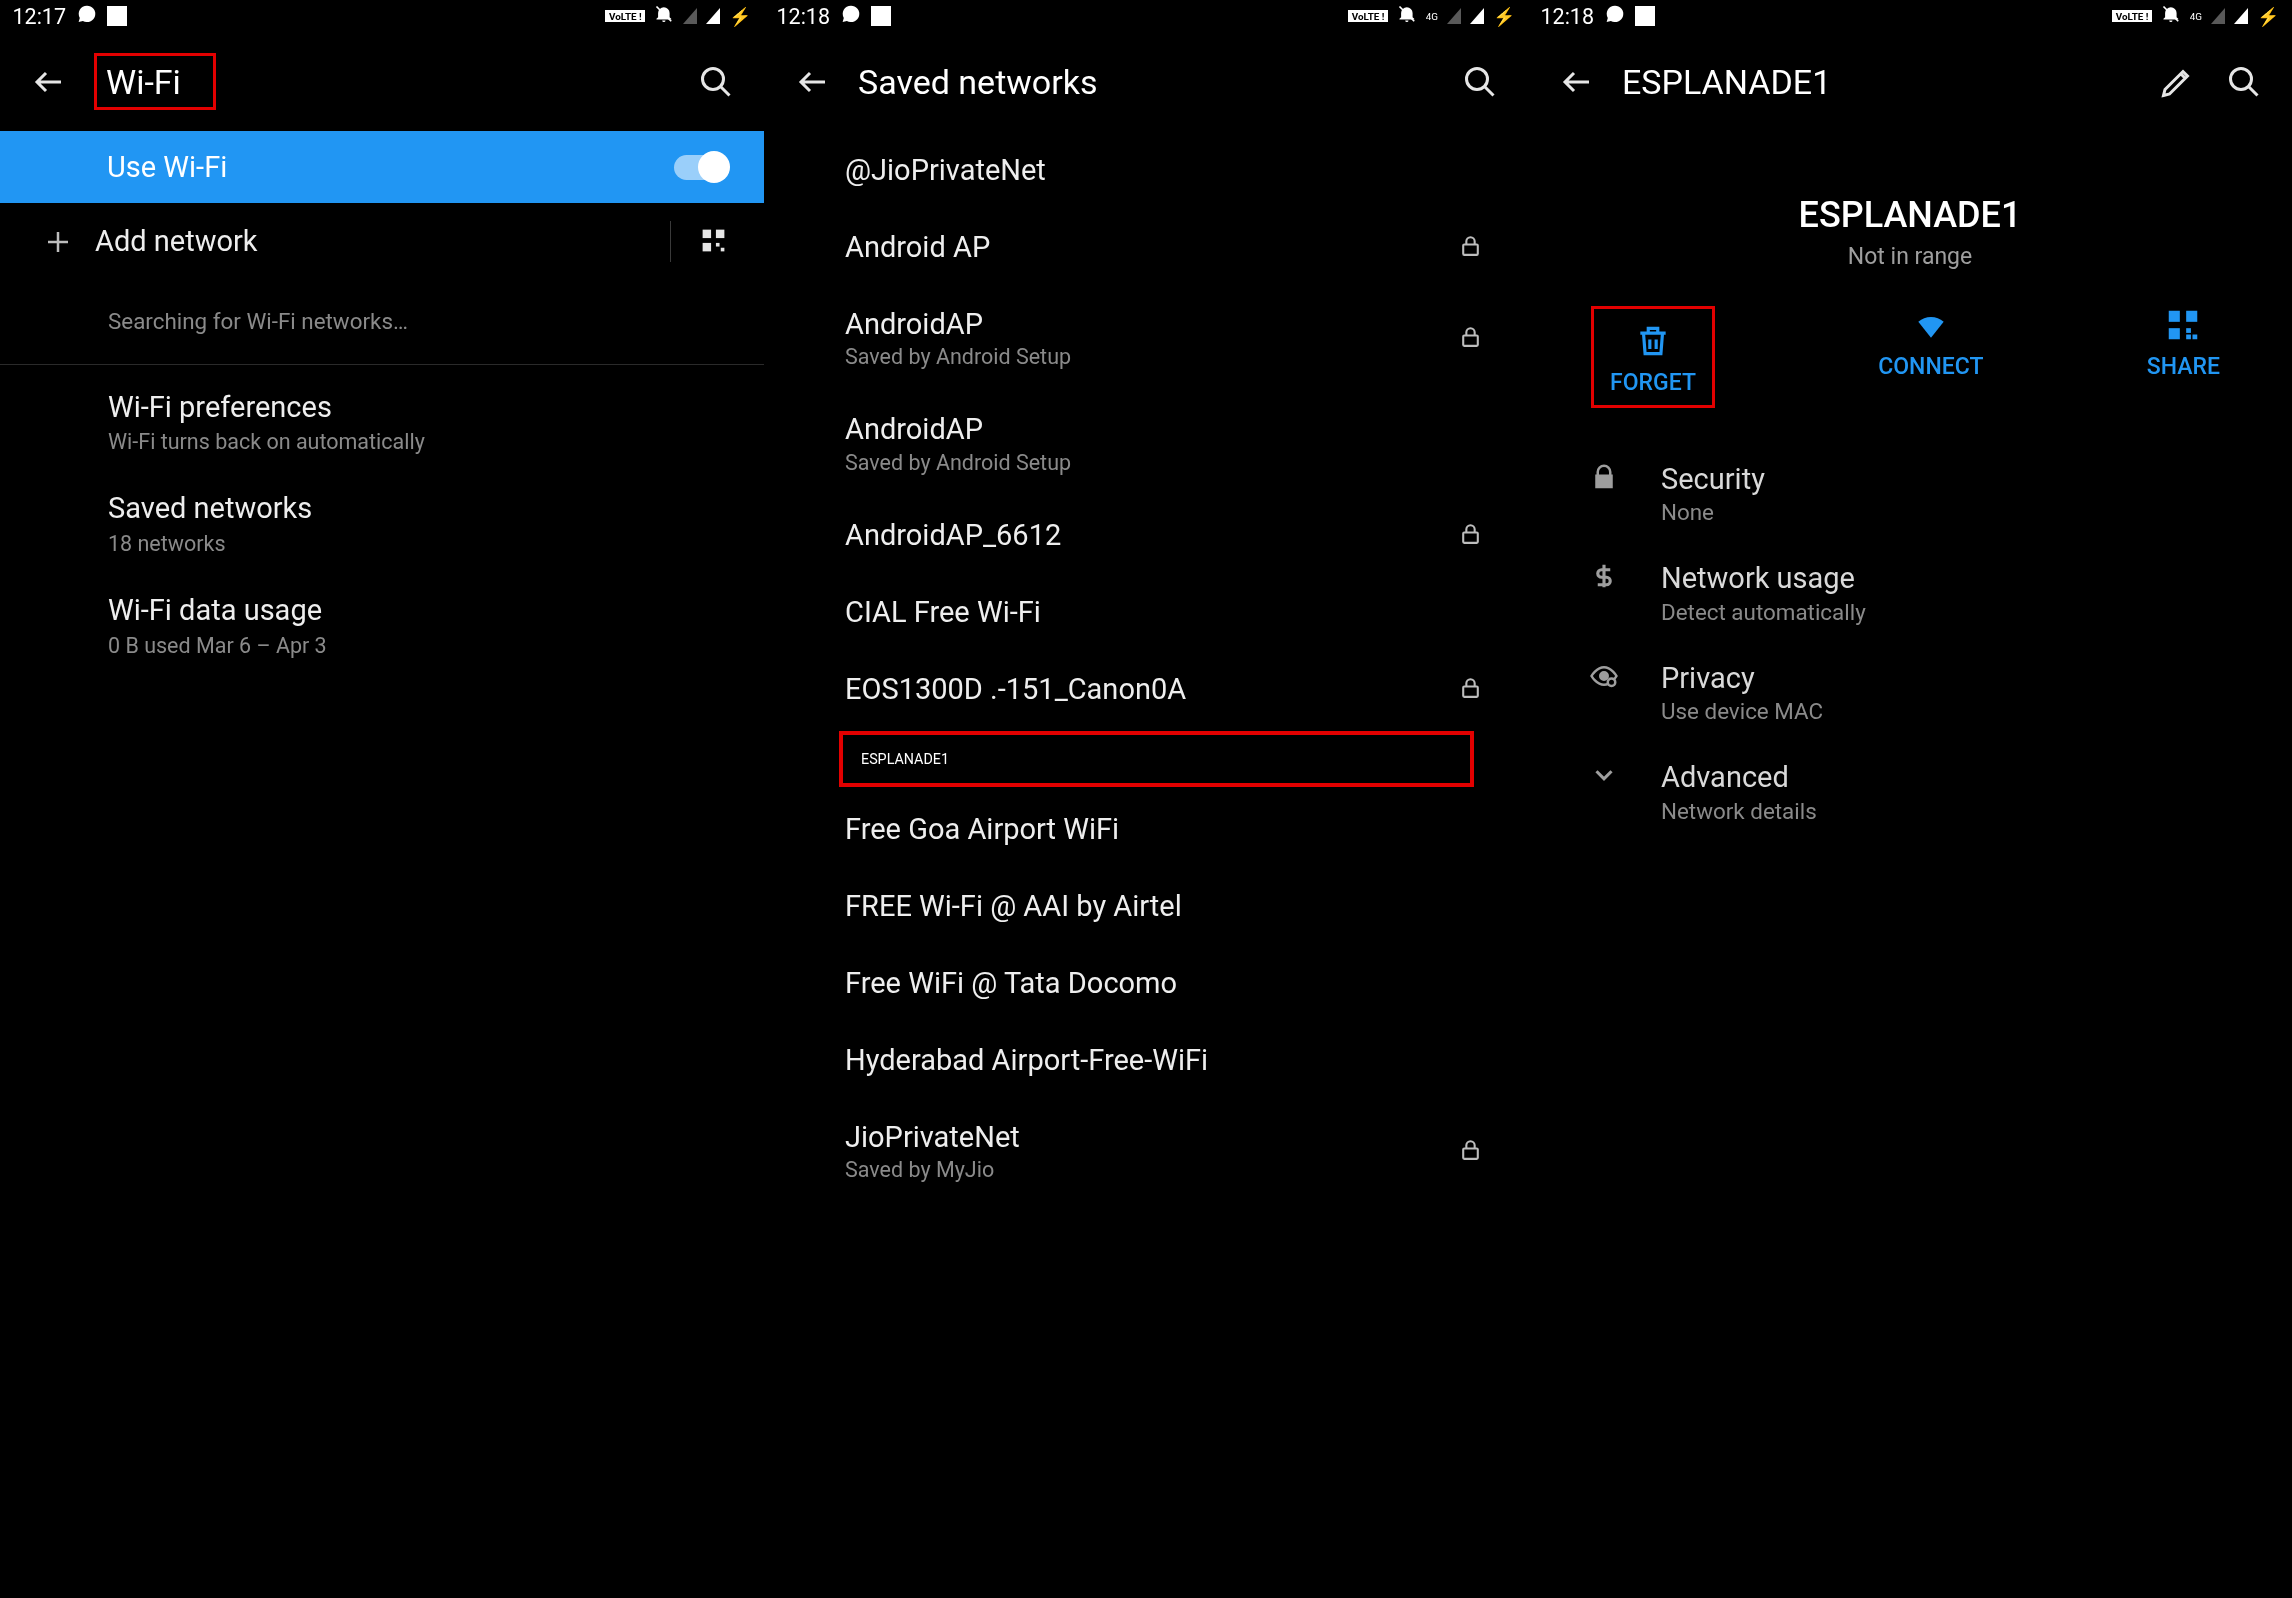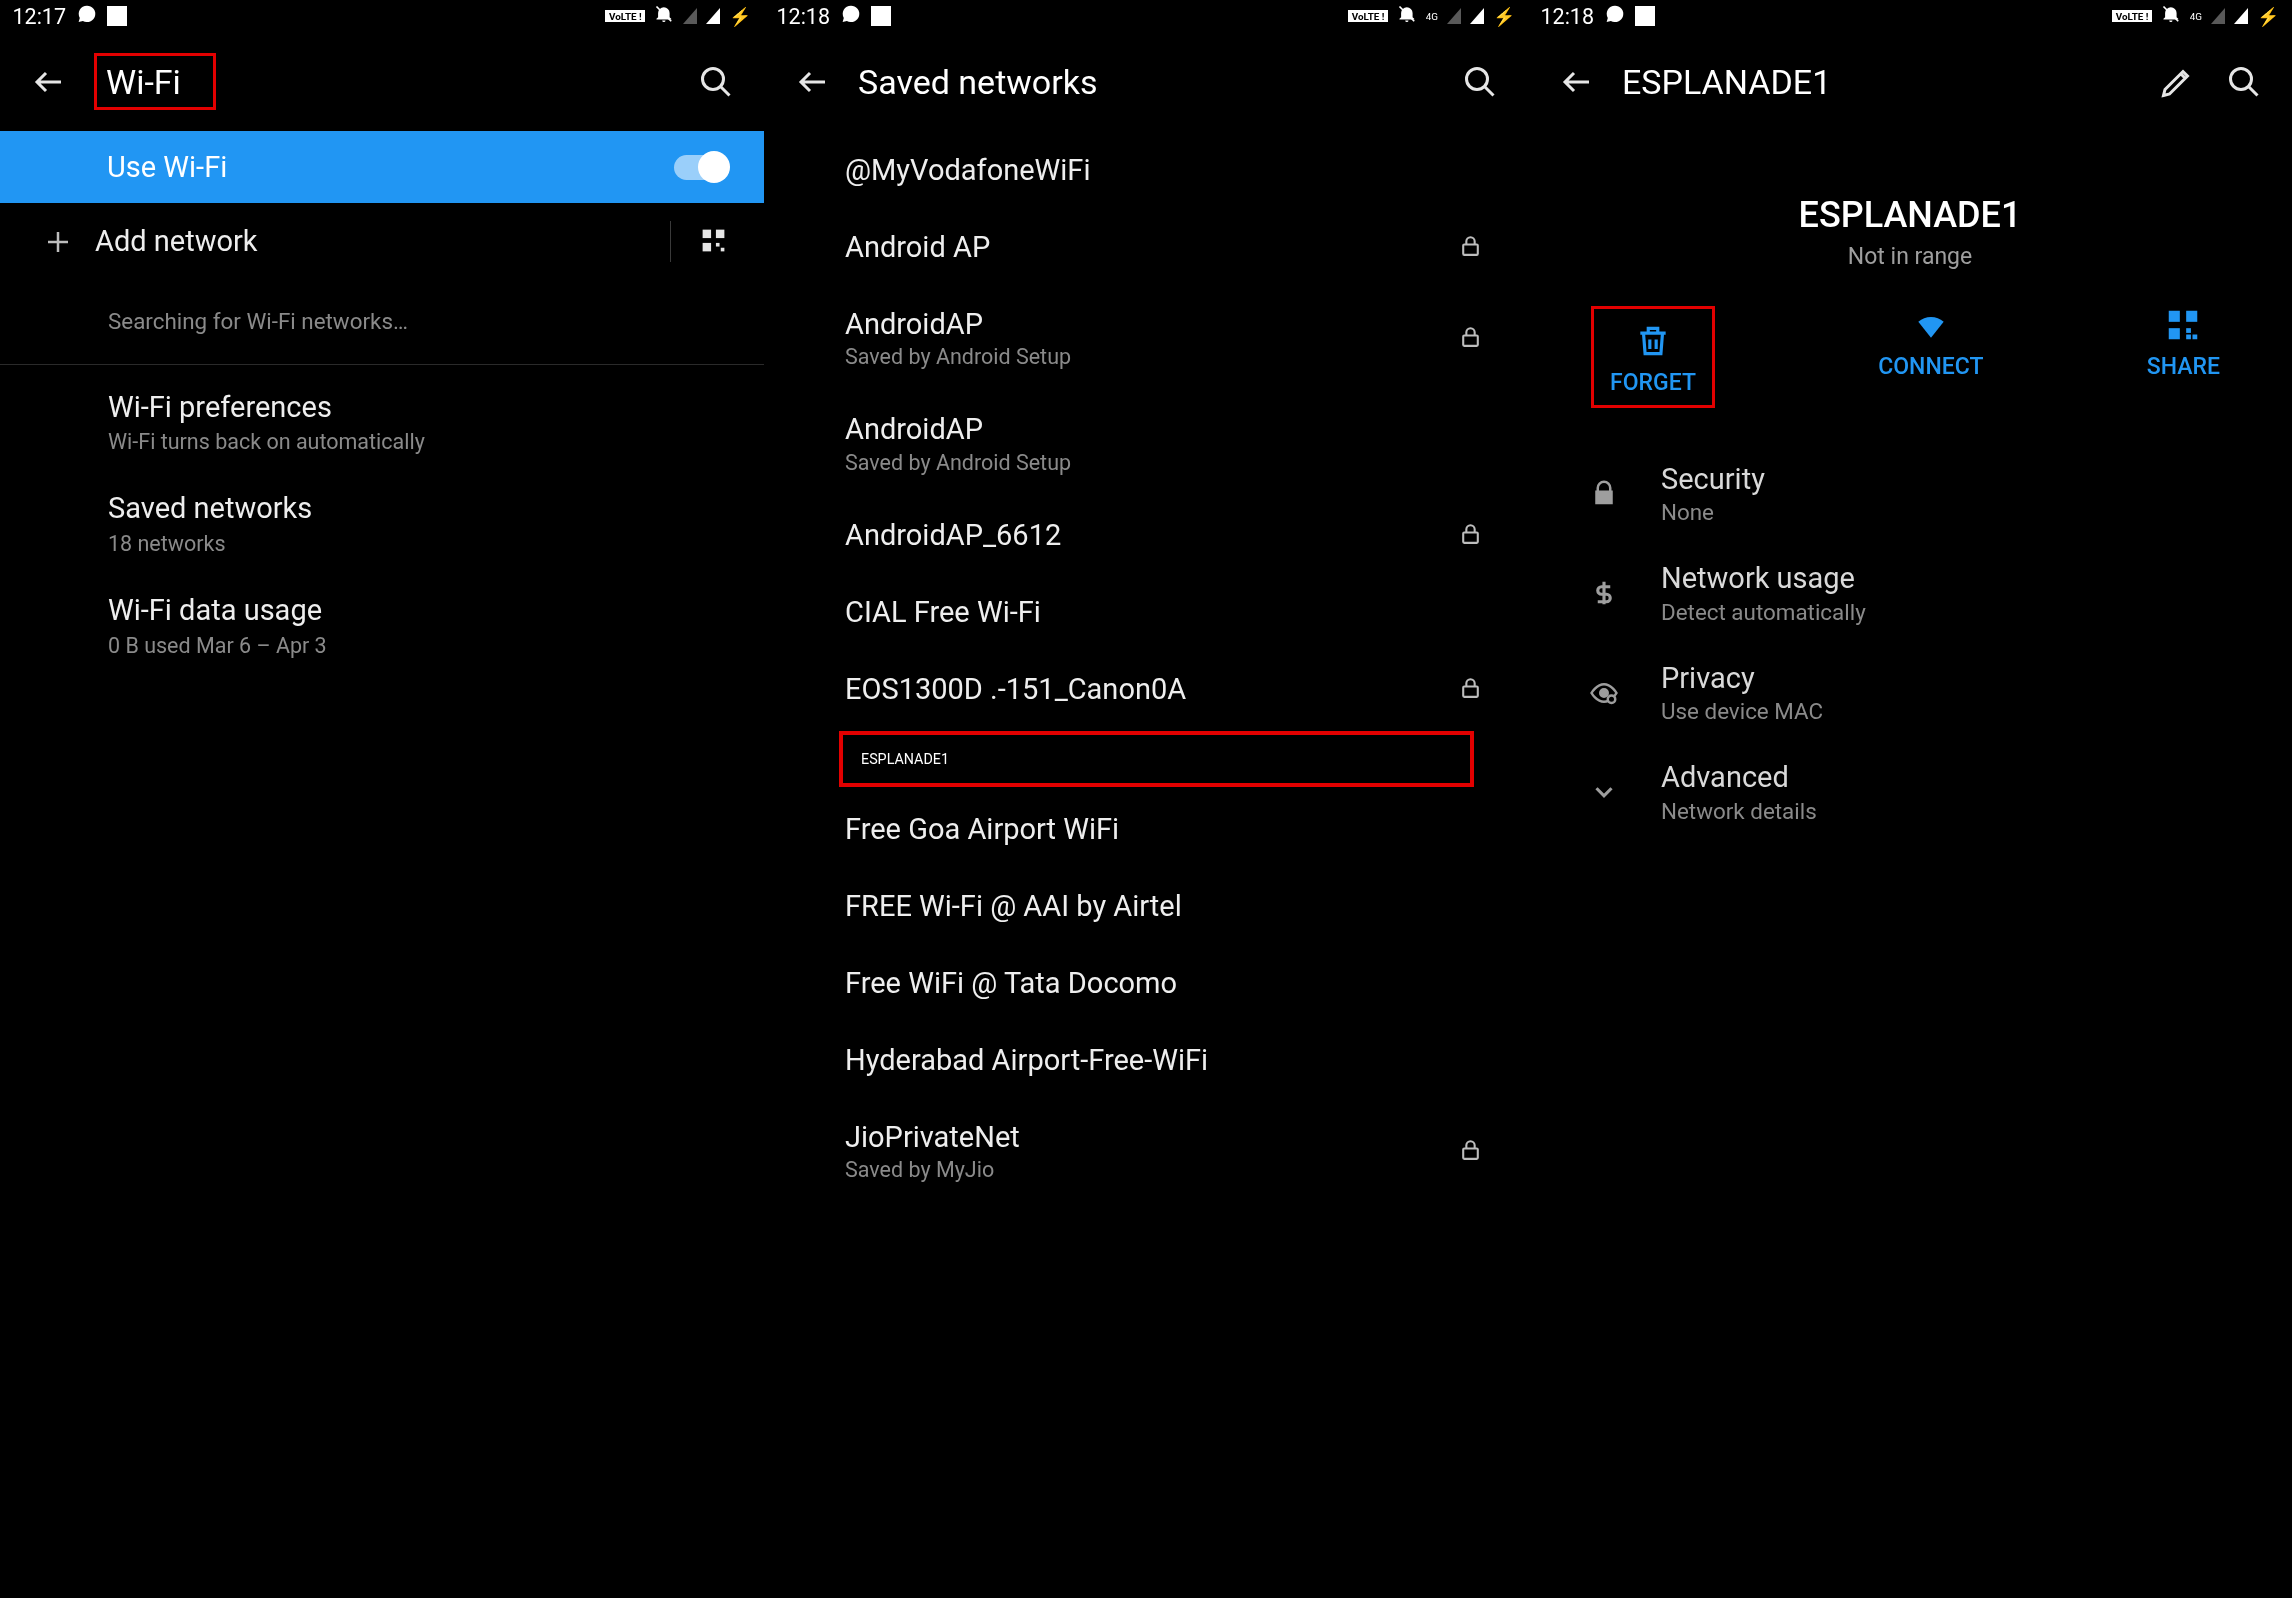--- a/index.html
+++ b/index.html
@@ -98,21 +98,21 @@
   .hero { text-align:center; margin-top:63px; }
   .hero .name { font-size:36px; font-weight:500; }
   .hero .sub { font-size:23px; color:#9e9e9e; margin-top:7.2px; }
   .actions {
     display:flex; justify-content:space-between; padding:36px 72px 36px 63px; 
   }
   .action { display:flex; flex-direction:column; align-items:center; gap:9px; color:#2196f3; font-weight:500; font-size:23px;}
   .action .aicon { width:38px; height:38px; }
   .action-wrap.redbox { padding:12.5px 16px 9px; }
   .detail-row {
-    display:flex; align-items:center; padding:18px 36px 18px 54px; gap:36px;
+    display:flex; align-items:flex-start; padding:18px 36px 18px 54px; gap:36px;
   }
   .detail-row .dicon { width:43px; color:#9e9e9e; display:flex; justify-content:center;}
   .detail-row .primary { font-size:29px; color:#d9d9d9; }
   .detail-row .secondary { font-size:22.4px; color:#8a8a8a; margin-top:3.6px;}
   .small4g { font-size:9.9px; color:#fff; }
   .lightning { font-size:18px; }
 </style>
 </head>
 <body>
 
@@ -246,21 +246,21 @@
       <svg viewBox="0 0 24 24" fill="none" stroke="#e6e6e6" stroke-width="2">
           <circle cx="10" cy="10" r="7"></circle>
           <path d="M21 21l-6-6"></path>
         </svg>
     </span>
   </div>
 
   <div id="networks-list">
       <div class="netrow">
         <div class="nettxt">
-          <div class="primary">@MyVodafoneWiFi</div>
+          <div class="primary">@JioPrivateNet</div>
         </div>
         <span></span>
       </div>
       <div class="netrow">
         <div class="nettxt">
           <div class="primary">Android AP</div>
         </div>
         <span class="lock"><svg viewBox="0 0 24 24" width="25" height="25" fill="none" stroke="#bdbdbd" stroke-width="2">
             <rect x="5" y="11" width="14" height="10" rx="1"></rect>
             <path d="M8 11V8a4 4 0 1 1 8 0v3"></path>

